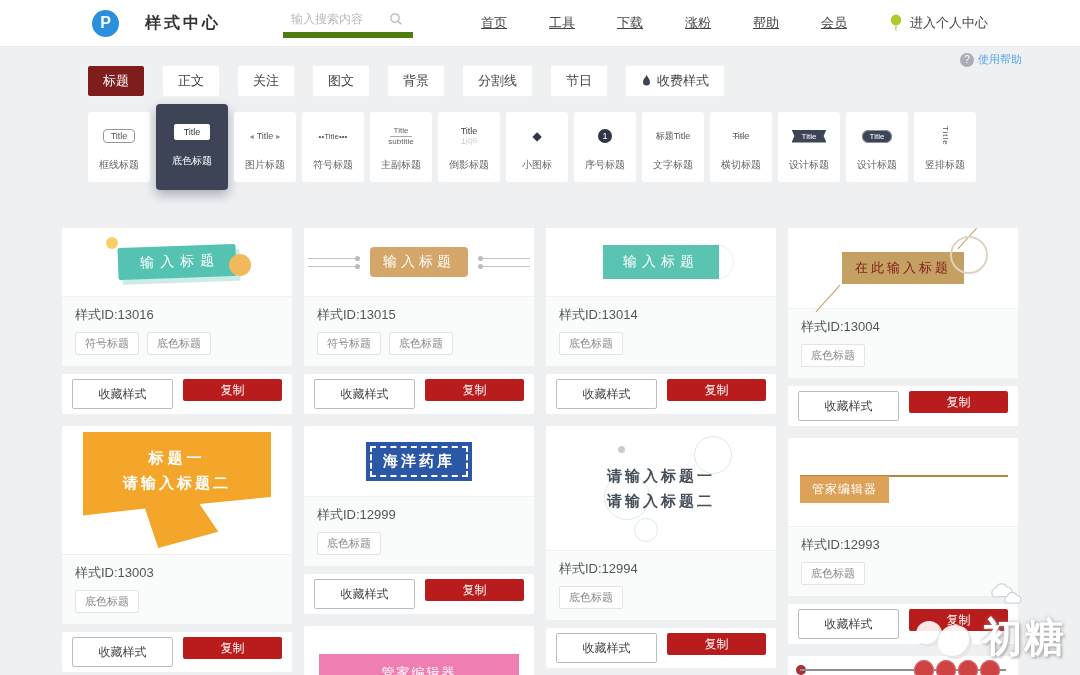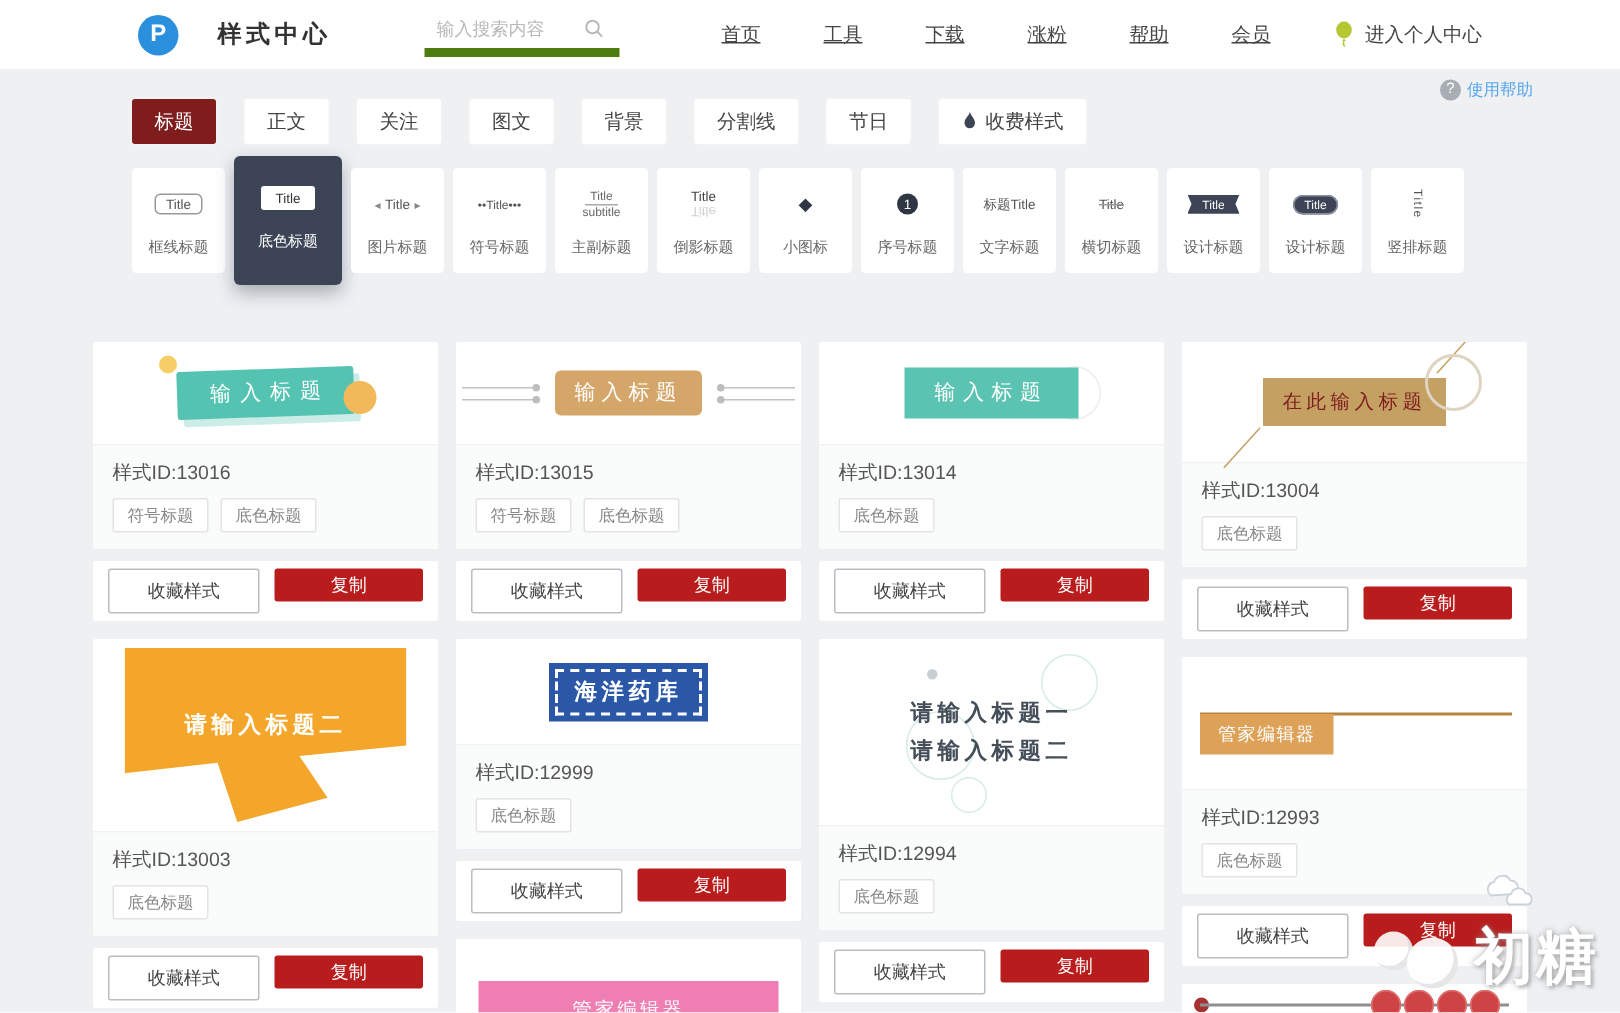--- a/index.html
+++ b/index.html
@@ -313,20 +313,21 @@
       <div class="block-b">
         <button class="btn-fav">收藏样式</button>
         <button class="btn-copy">复制</button>
       </div>
     </div>
 
     <div class="card">
       <div class="block-a">
         <div class="preview ph128">
           <div class="pv03-shape">
+            <div class="pv03-t1">标题一</div>
             <div class="pv03-t2">请输入标题二</div>
           </div>
         </div>
         <div class="info">
           <div class="style-id">样式ID:13003</div>
           <div class="tags">
             <span class="tag">底色标题</span>
           </div>
         </div>
       </div>

